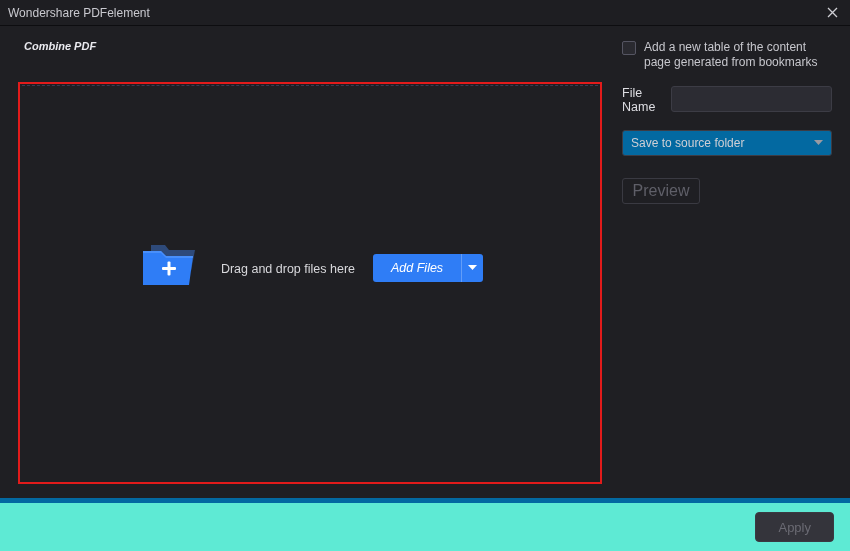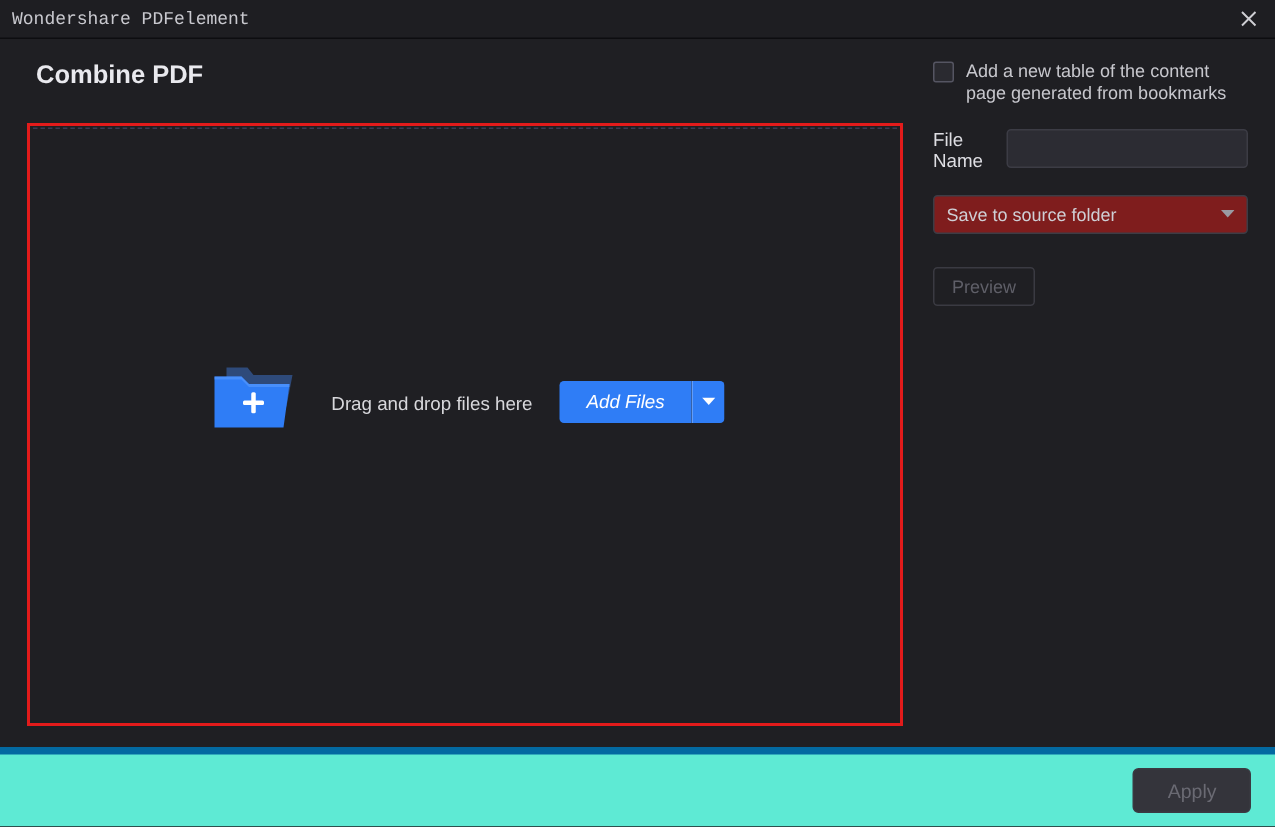--- a/index.html
+++ b/index.html
@@ -11,41 +11,42 @@
     font-size: 12px;
   }
   .titlebar {
     height: 26px;
     display: flex;
     align-items: center;
     padding: 0 8px;
     background: #1e1e22;
     border-bottom: 1px solid #0d0d10;
   }
-  .titlebar .title { color: #c9c9cf; font-size: 12px; flex: 1; font-family: Liberation Mono, monospace; }
+  .titlebar .title { color: #c9c9cf; font-size: 12px; flex: 1; }
   .titlebar .close {
     width: 20px; height: 20px; display:flex; align-items:center; justify-content:center;
     color:#cfcfd4; cursor:pointer;
   }
   .content {
     position: relative;
     height: 472px;
     display: flex;
   }
   .left-pane {
     flex: 1;
     padding: 12px 12px 12px 14px;
     position: relative;
     min-width: 0;
   }
   .page-title {
     color: #e9e9ee;
-    font-size: 17px;
+    font-size: 11px;
     font-weight: 600;
     margin: 2px 0 10px 10px;
+    font-style: italic;
   }
   .dropzone-outer {
     position: absolute;
     left: 18px; right: 10px; top: 56px; bottom: 14px;
     border: 2.5px solid #e21b1b;
   }
   .dropzone-inner {
     position: absolute;
     left: 0; right: 0; top: 0; bottom: 0;
     border-top: 1px dashed #3a3c54;
@@ -100,34 +101,34 @@
   .field-label { color:#dedee3; font-size: 12.5px; font-weight: 500; }
   .text-input {
     height: 26px; width: 100%;
     background: #2c2c33;
     border: 1px solid #3c3c45;
     border-radius: 3px;
     color:#e4e4ea; font-size:12px; padding:0 8px;
   }
   .select {
     height: 26px; width: 100%;
-    background: #7f1d1d;
+    background: #0369a1;
     border: 1px solid #3c3c45;
     border-radius: 3px;
     display:flex; align-items:center; justify-content:space-between;
     padding: 0 8px; color:#cfcfd5; font-size:12px; cursor:pointer;
   }
   .select svg { fill:#9a9aa2; }
   .preview-btn {
     margin-top: 6px;
-    height: 26px; width: 68px;
+    height: 26px; width: 78px;
     background: transparent;
     border: 1px solid #3a3a42;
     border-radius: 3px;
-    color: #5f5f68; font-size: 12px;
+    color: #5f5f68; font-size: 16px;
     cursor: default;
   }
   .group { display:flex; flex-direction:row; gap:6px; }
 
   .footer {
     height: 53px;
     border-top: 5px solid #0369a1;
     display:flex; align-items:center; justify-content:flex-end;
     padding: 4px 16px;
     background:#5eead4;

